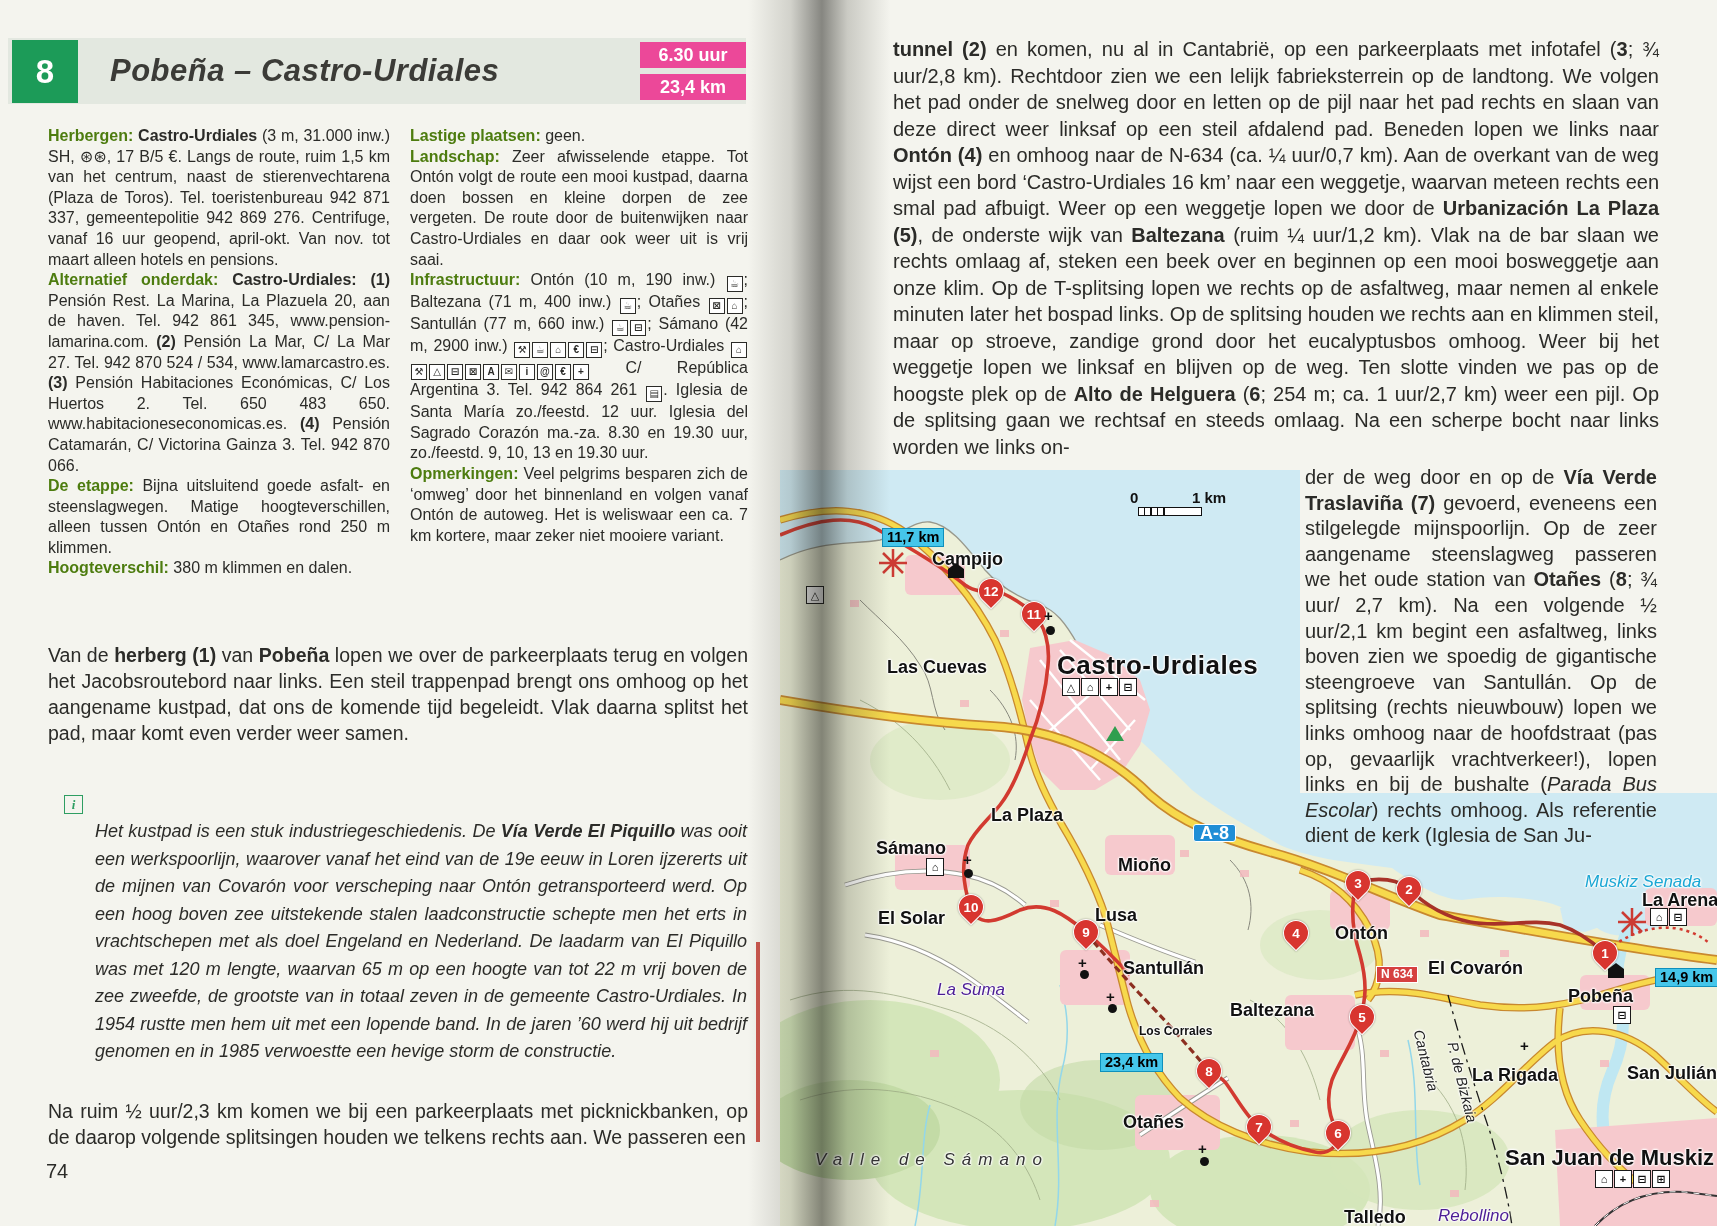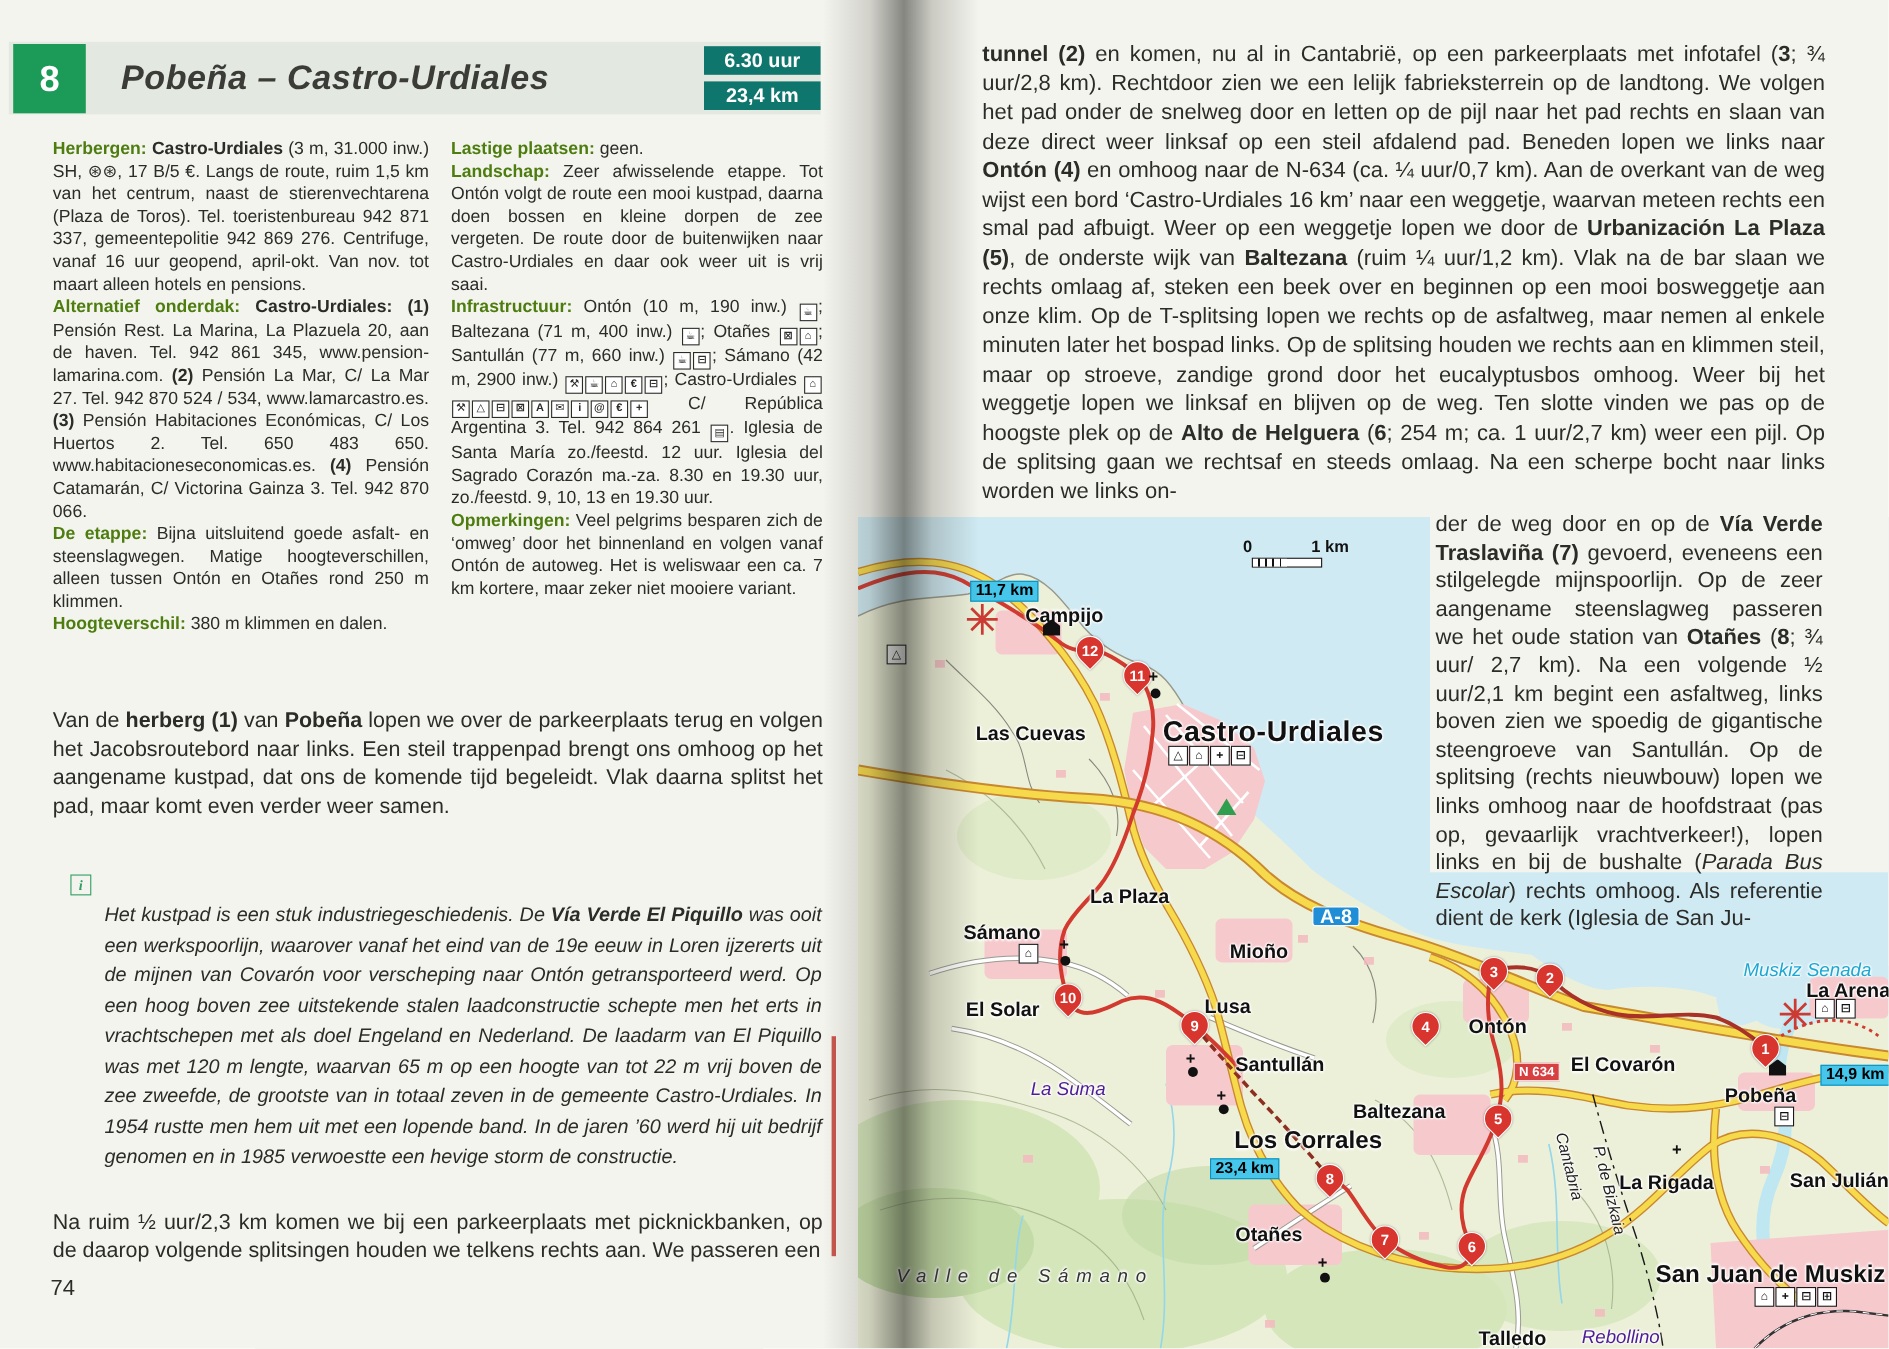--- a/index.html
+++ b/index.html
@@ -3,21 +3,21 @@
 <meta charset="utf-8">
 <style>
   html,body{margin:0;padding:0;}
   #root{position:relative;width:1717px;height:1226px;overflow:hidden;
         background:#f4f4ee;font-family:"Liberation Sans","DejaVu Sans",sans-serif;color:#2b2b28;}
   
   .hdr-band{position:absolute;left:8px;top:38px;width:738px;height:66px;background:#e3e8e0;}
   .stage-box{position:absolute;left:12px;top:40px;width:66px;height:63px;background:#1c9b58;
              color:#fff;font-size:33px;font-weight:bold;display:flex;align-items:center;justify-content:center;}
   .title{position:absolute;left:110px;top:53px;font-size:31px;font-weight:bold;font-style:italic;color:#3b3b37;letter-spacing:.5px;}
-  .badge{position:absolute;width:106px;height:26px;background:#0f766e;color:#fff;font-size:18px;font-weight:bold;
+  .badge{position:absolute;width:106px;height:26px;background:#ec4899;color:#fff;font-size:18px;font-weight:bold;
          display:flex;align-items:center;justify-content:center;}
   
   .col{position:absolute;top:126px;font-size:16px;line-height:20.6px;text-align:justify;}
   #col1{left:48px;width:342px;}
   #col2{left:410px;width:338px;}
   .ilabel{color:#4d7c0f;font-weight:bold;}
   .seg-b{font-weight:bold;}
   .seg-i{font-style:italic;}
   .para{position:absolute;text-align:justify;}
   #intro{left:48px;top:642px;width:700px;font-size:19.5px;line-height:26px;}
@@ -35,21 +35,21 @@
   #right-top{left:893px;top:36px;width:766px;font-size:20px;line-height:26.5px;}
   #notch{position:absolute;left:1300px;top:470px;width:417px;height:323px;background:#f4f4ee;z-index:3;}
   #right-col{position:absolute;left:1305px;top:465px;width:352px;font-size:20px;line-height:25.6px;text-align:justify;z-index:4;}
   
   #map{position:absolute;left:780px;top:470px;width:937px;height:756px;z-index:1;}
   #map svg{position:absolute;left:0;top:0;}
   #map-overlay{position:absolute;left:0;top:0;width:937px;height:756px;z-index:2;}
   .place{position:absolute;white-space:nowrap;color:#111;font-weight:bold;
          text-shadow:1px 0 2px #fff,-1px 0 2px #fff,0 1px 2px #fff,0 -1px 2px #fff;}
   .town{font-size:18px;}
-  .town-sm{font-size:22px;}
+  .town-sm{font-size:12px;margin-left:17px;}
   .city{font-size:26px;letter-spacing:.5px;}
   .city-sm{font-size:22px;}
   .geo{font-style:italic;font-weight:normal;font-size:17px;color:#4c1d95;}
   .geo-sp{font-style:italic;font-weight:normal;font-size:17px;color:#333;letter-spacing:7px;}
   .water{font-style:italic;font-weight:normal;font-size:17px;color:#1ba7d4;}
   .geo-rot{font-style:italic;font-weight:normal;font-size:14.5px;color:#222;transform:rotate(76deg);transform-origin:left top;}
   .marker{position:absolute;width:24px;height:24px;background:#d8352f;border:1.5px solid #fff;
           border-radius:50% 50% 50% 0;transform:rotate(-45deg);box-shadow:0 0 2px rgba(0,0,0,.4);}
   .marker span{display:block;width:100%;height:100%;transform:rotate(45deg);color:#fff;font-size:13.5px;font-weight:bold;
           display:flex;align-items:center;justify-content:center;}

